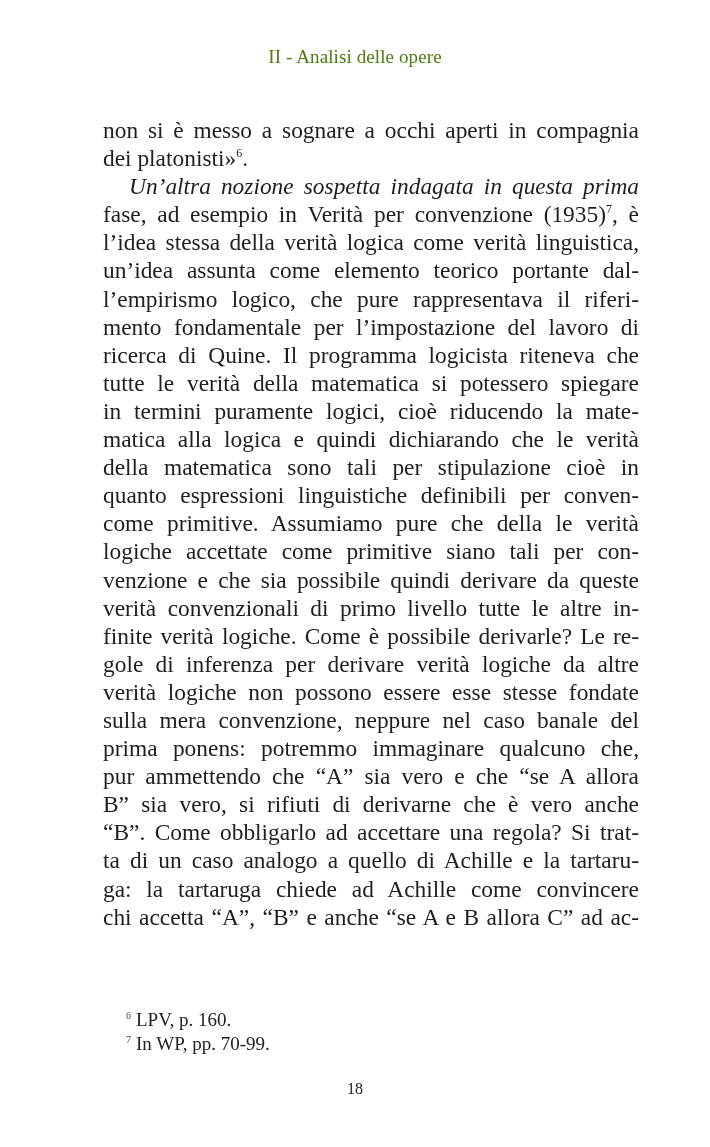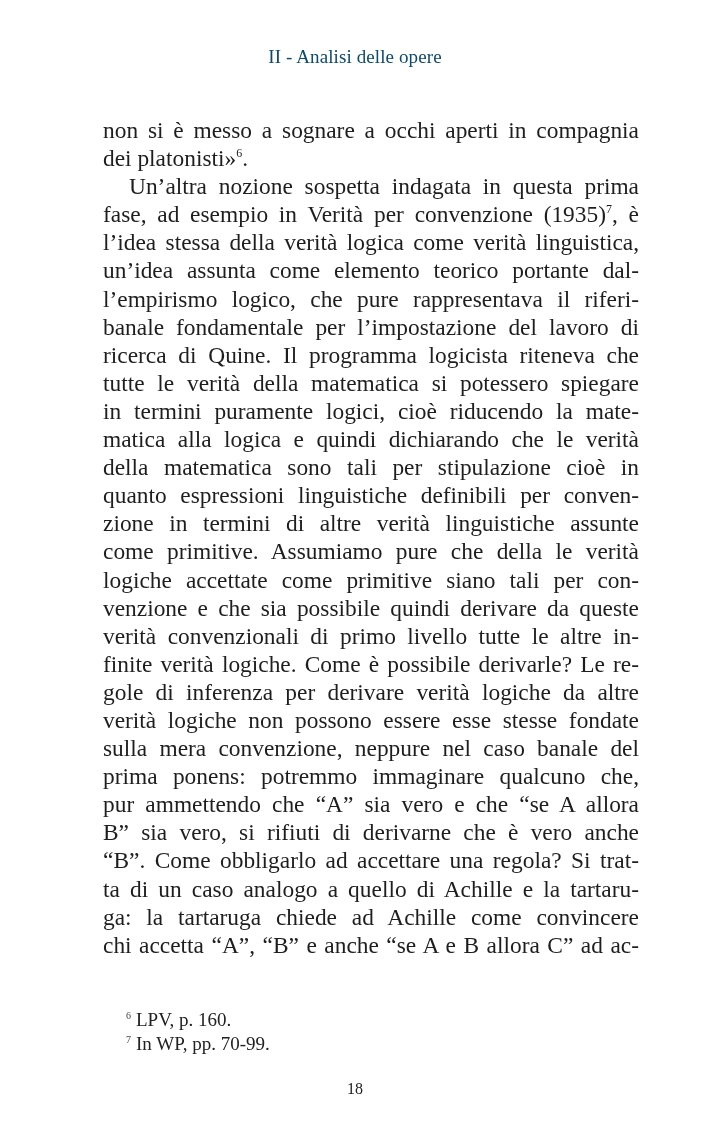--- a/index.html
+++ b/index.html
@@ -22,21 +22,21 @@
       height: 1147px;
     }
     .running-head {
       position: absolute;
       top: 46px;
       left: 0;
       width: 710px;
       text-align: center;
       font-size: 19px;
       letter-spacing: 0.1px;
-      color: #0c4a6e;
+      color: #4d7c0f;
     }
     .body-text {
       position: absolute;
       left: 103px;
       top: 116px;
       width: 536px;
       font-size: 23.4px;
       line-height: 28.1px;
     }
     .line {
@@ -45,20 +45,21 @@
       height: 28.1px;
     }
     .line.justify {
       text-align: justify;
       text-align-last: justify;
       white-space: normal;
       overflow: hidden;
     }
     .line.indent {
       text-indent: 26px;
+      font-style: italic;
     }
     .it { }
     sup.fn {
       font-size: 12px;
       vertical-align: 9px;
       line-height: 0;
     }
     .footnotes {
       position: absolute;
       left: 126px;
@@ -92,28 +93,27 @@
   <div class="running-head">II - Analisi delle opere</div>
 
   <div class="body-text" id="body-text">
       <span class="line justify"><span>non si è messo a sognare a occhi aperti in compagnia</span></span>
       <span class="line"><span>dei platonisti»</span><sup class="fn">6</sup><span>.</span></span>
       <span class="line justify indent"><span>Un’altra nozione sospetta indagata in questa prima</span></span>
       <span class="line justify"><span>fase, ad esempio in </span><span class="it">Verità per convenzione</span><span> (1935)</span><sup class="fn">7</sup><span>, è</span></span>
       <span class="line justify"><span>l’idea stessa della verità logica come verità linguistica,</span></span>
       <span class="line justify"><span>un’idea assunta come elemento teorico portante dal-</span></span>
       <span class="line justify"><span>l’empirismo logico, che pure rappresentava il riferi-</span></span>
-      <span class="line justify"><span>banale fondamentale per l’impostazione del lavoro di</span></span>
+      <span class="line justify"><span>mento fondamentale per l’impostazione del lavoro di</span></span>
       <span class="line justify"><span>ricerca di Quine. Il programma logicista riteneva che</span></span>
       <span class="line justify"><span>tutte le verità della matematica si potessero spiegare</span></span>
       <span class="line justify"><span>in termini puramente logici, cioè riducendo la mate-</span></span>
       <span class="line justify"><span>matica alla logica e quindi dichiarando che le verità</span></span>
       <span class="line justify"><span>della matematica sono tali per stipulazione cioè in</span></span>
       <span class="line justify"><span>quanto espressioni linguistiche definibili per conven-</span></span>
-      <span class="line justify"><span>zione in termini di altre verità linguistiche assunte</span></span>
       <span class="line justify"><span>come primitive. Assumiamo pure che della le verità</span></span>
       <span class="line justify"><span>logiche accettate come primitive siano tali per con-</span></span>
       <span class="line justify"><span>venzione e che sia possibile quindi derivare da queste</span></span>
       <span class="line justify"><span>verità convenzionali di primo livello tutte le altre in-</span></span>
       <span class="line justify"><span>finite verità logiche. </span><span class="it">Come</span><span> è possibile derivarle? Le re-</span></span>
       <span class="line justify"><span>gole di inferenza per derivare verità logiche da altre</span></span>
       <span class="line justify"><span>verità logiche non possono essere esse stesse fondate</span></span>
       <span class="line justify"><span>sulla mera convenzione, neppure nel caso banale del</span></span>
       <span class="line justify"><span class="it">prima ponens</span><span>: potremmo immaginare qualcuno che,</span></span>
       <span class="line justify"><span>pur ammettendo che “</span><span class="it">A</span><span>” sia vero e che “se </span><span class="it">A</span><span> allora</span></span>

